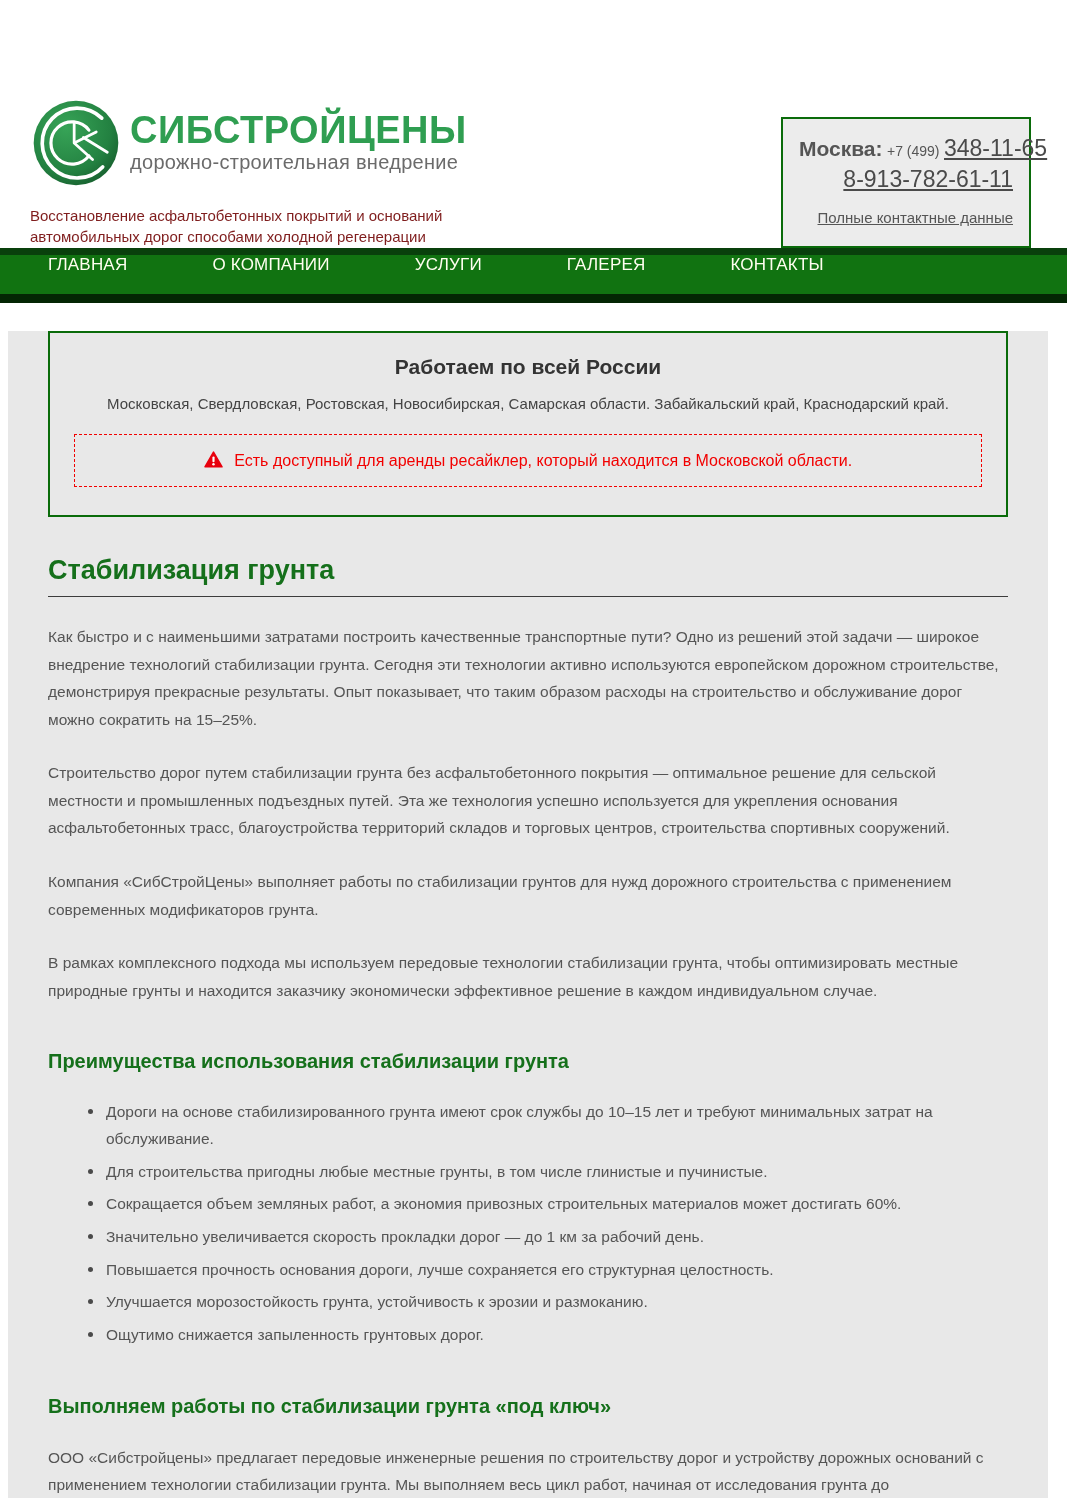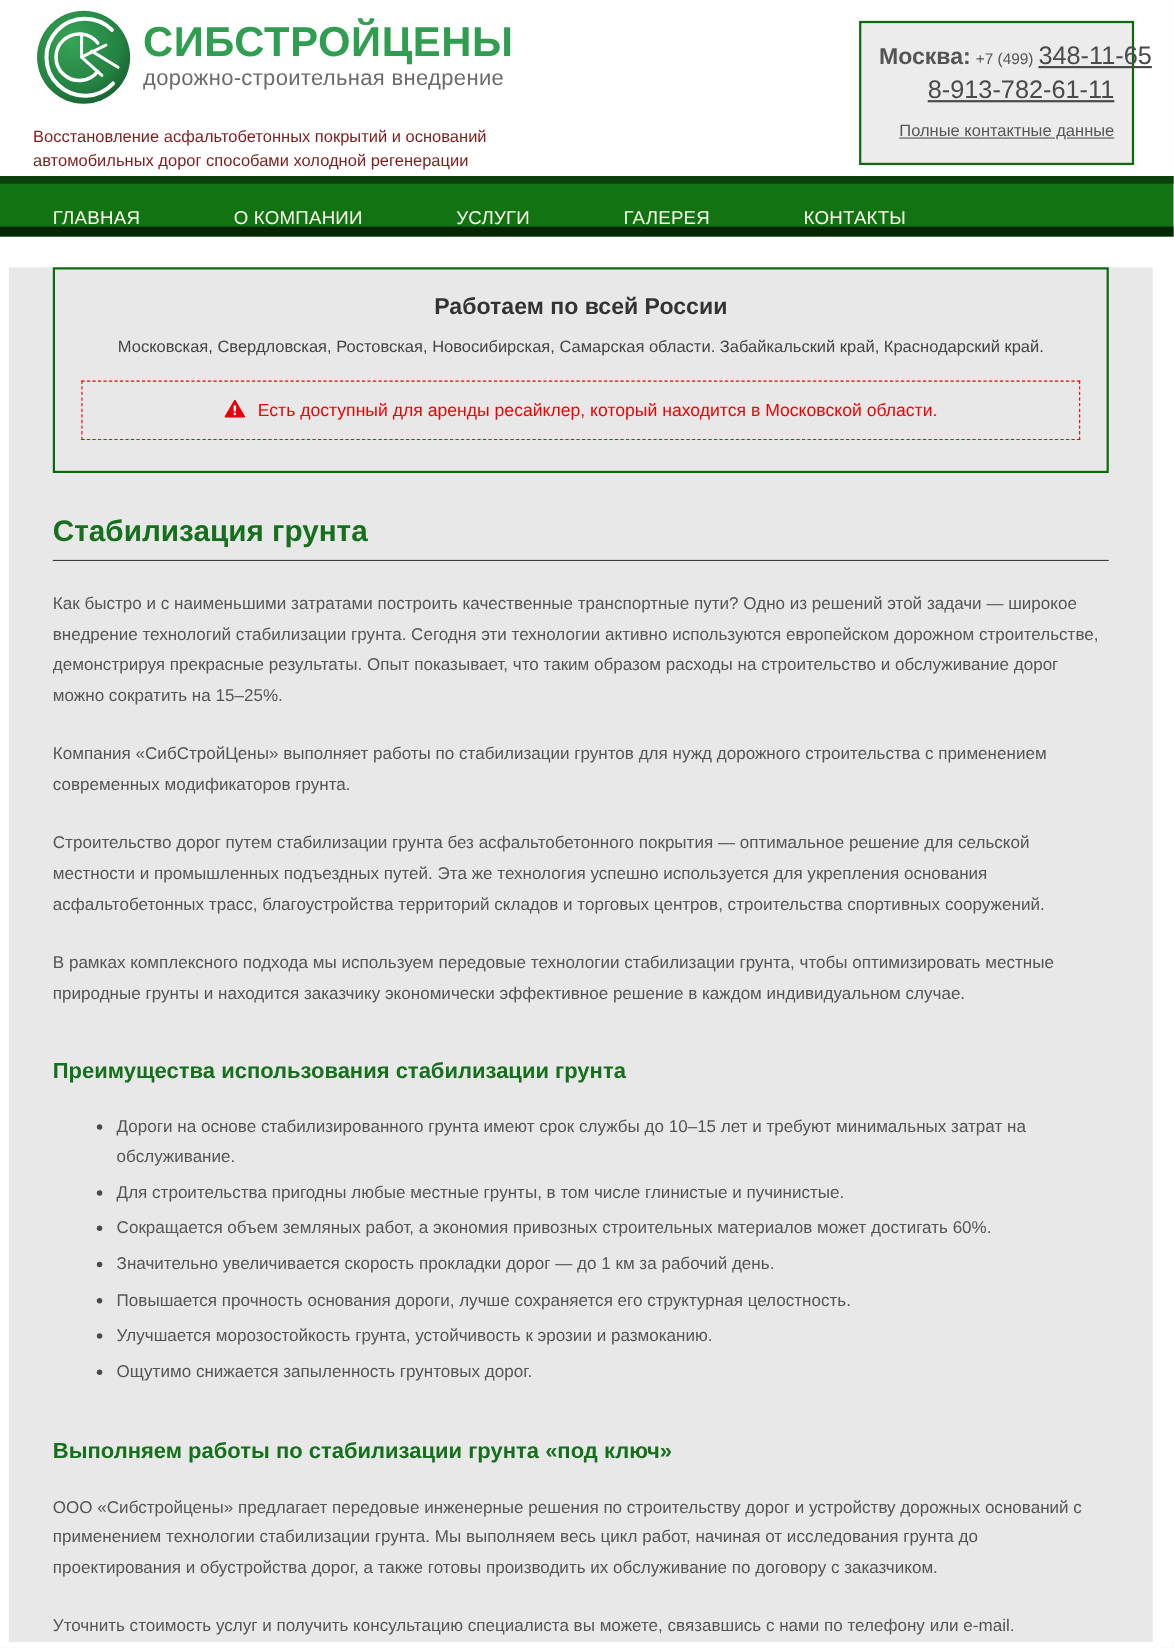--- a/index.html
+++ b/index.html
@@ -1,38 +1,38 @@
 <!DOCTYPE html>
 <html lang="ru"><head>
 <meta charset="utf-8">
 <style>
   * { margin:0; padding:0; box-sizing:border-box; }
   html,body { background:#ffffff; font-family:"Liberation Sans", sans-serif; }
   body { width:1067px; }
 
   
-  .header { display:flex; justify-content:space-between; align-items:center; padding:4px 36px 0 30px; background:#fff; height:160px; }
+  .header { display:flex; justify-content:space-between; align-items:flex-end; padding:4px 36px 0 30px; background:#fff; height:248px; }
   .logo-row { display:flex; align-items:flex-start; gap:8px; }
   .logo-mark { width:92px; height:92px; flex:0 0 auto; }
   .logo-text { padding-top:14px; }
   .logo-title { font-size:38px; font-weight:700; color:#2f9e51; letter-spacing:0.5px; line-height:1; }
   .logo-sub { font-size:20px; color:#6b6b6b; margin-top:2px; letter-spacing:0.3px; }
   .tagline { margin-top:16px; width:440px; font-size:15px; line-height:1.45; color:#7f1d1d; }
 
   .contact-box { width:250px; min-height:131px; margin-top:4px; background:#ececec; border:2px solid #0a6b0a; padding:16px 16px 12px; text-align:right; }
   .phone-line1 { white-space:nowrap; }
   .city-label { font-size:21px; color:#555;font-weight:bold; }
   .phone-prefix { font-size:14px; color:#555; }
   .phone-big { font-size:23px; color:#4a4a4a;text-decoration:underline; }
   .phone-line2 { font-size:23px; color:#4a4a4a; margin-top:4px; }
   .contacts-link { display:inline-block; margin-top:16px; font-size:15px; color:#555; text-decoration:underline; cursor:pointer; }
 
   
   .nav { border-top:7px solid #09400c; border-bottom:9px solid #032603; background:#117311; height:55px; }
-  .nav-inner { display:flex; align-items:center; height:39px; padding-left:48px; gap:85px;margin-top:12px; }
+  .nav-inner { display:flex; align-items:flex-start; height:39px; padding-left:48px; gap:85px; }
   .nav-item { color:#fffff0; font-size:17px; text-decoration:none; cursor:pointer; letter-spacing:0.2px; font-stretch:condensed; }
 
   
   .wrapper { margin-left:8px; width:1040px; background:#e8e8e8; padding-bottom:0; }
 
   .coverage-box { margin:28px 40px 0; border:2px solid #0a6b0a; padding:22px 0 28px; }
   .coverage-title { text-align:center; font-size:21px; font-weight:700; color:#333; }
   .coverage-regions { text-align:center; font-size:15px; color:#444; margin-top:16px; }
   .coverage-alert { margin:22px 24px 0; border:1px dashed #f20000; padding:16px 10px; text-align:center; }
   .coverage-alert span.alert-text { color:#f20000; font-weight:400; font-size:16px; }
@@ -106,22 +106,22 @@
         <circle cx="12" cy="17.2" r="1.6" fill="#ffffff"></circle>
       </svg>
       <span class="alert-text">Есть доступный для аренды ресайклер, который находится в Московской области.</span>
     </div>
   </section>
 
   <main class="article">
     <h1>Стабилизация грунта</h1>
 
     <p>Как быстро и с наименьшими затратами построить качественные транспортные пути? Одно из решений этой задачи — широкое внедрение технологий стабилизации грунта. Сегодня эти технологии активно используются европейском дорожном строительстве, демонстрируя прекрасные результаты. Опыт показывает, что таким образом расходы на строительство и обслуживание дорог можно сократить на 15–25%.</p>
+    <p>Строительство дорог путем стабилизации грунта без асфальтобетонного покрытия — оптимальное решение для сельской местности и промышленных подъездных путей. Эта же технология успешно используется для укрепления основания асфальтобетонных трасс, благоустройства территорий складов и торговых центров, строительства спортивных сооружений.</p>
     <p>Компания «СибСтройЦены» выполняет работы по стабилизации грунтов для нужд дорожного строительства с применением современных модификаторов грунта.</p>
-    <p>Строительство дорог путем стабилизации грунта без асфальтобетонного покрытия — оптимальное решение для сельской местности и промышленных подъездных путей. Эта же технология успешно используется для укрепления основания асфальтобетонных трасс, благоустройства территорий складов и торговых центров, строительства спортивных сооружений.</p>
     <p>В рамках комплексного подхода мы используем передовые технологии стабилизации грунта, чтобы оптимизировать местные природные грунты и находится заказчику экономически эффективное решение в каждом индивидуальном случае.</p>
 
     <h2>Преимущества использования стабилизации грунта</h2>
     <ul class="benefits-list">
       <li>Дороги на основе стабилизированного грунта имеют срок службы до 10–15 лет и требуют минимальных затрат на обслуживание.</li>
       <li>Для строительства пригодны любые местные грунты, в том числе глинистые и пучинистые.</li>
       <li>Сокращается объем земляных работ, а экономия привозных строительных материалов может достигать 60%.</li>
       <li>Значительно увеличивается скорость прокладки дорог — до 1 км за рабочий день.</li>
       <li>Повышается прочность основания дороги, лучше сохраняется его структурная целостность.</li>
       <li>Улучшается морозостойкость грунта, устойчивость к эрозии и размоканию.</li>

